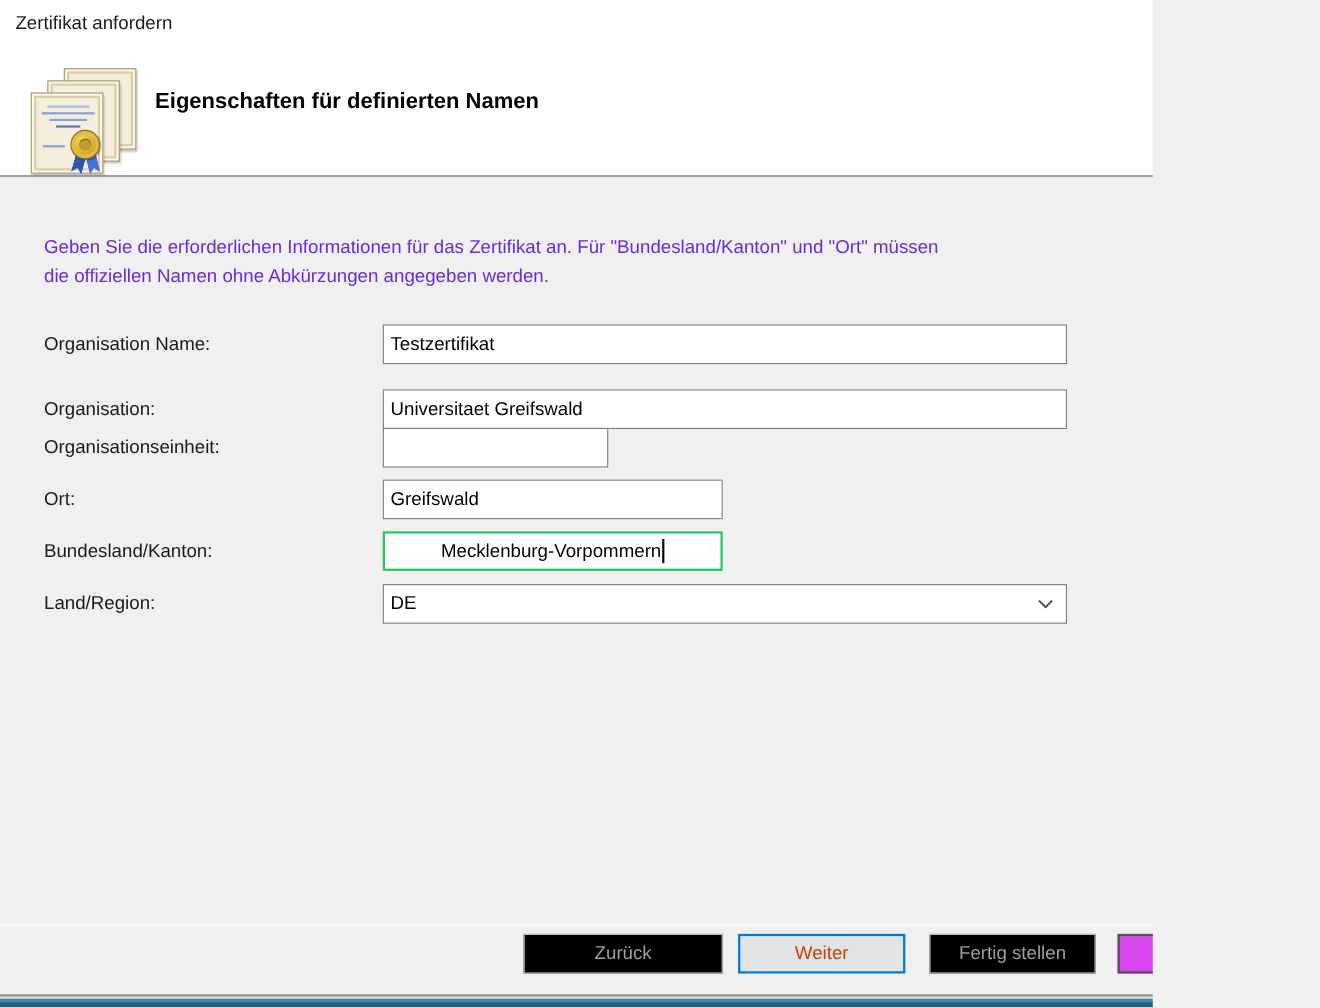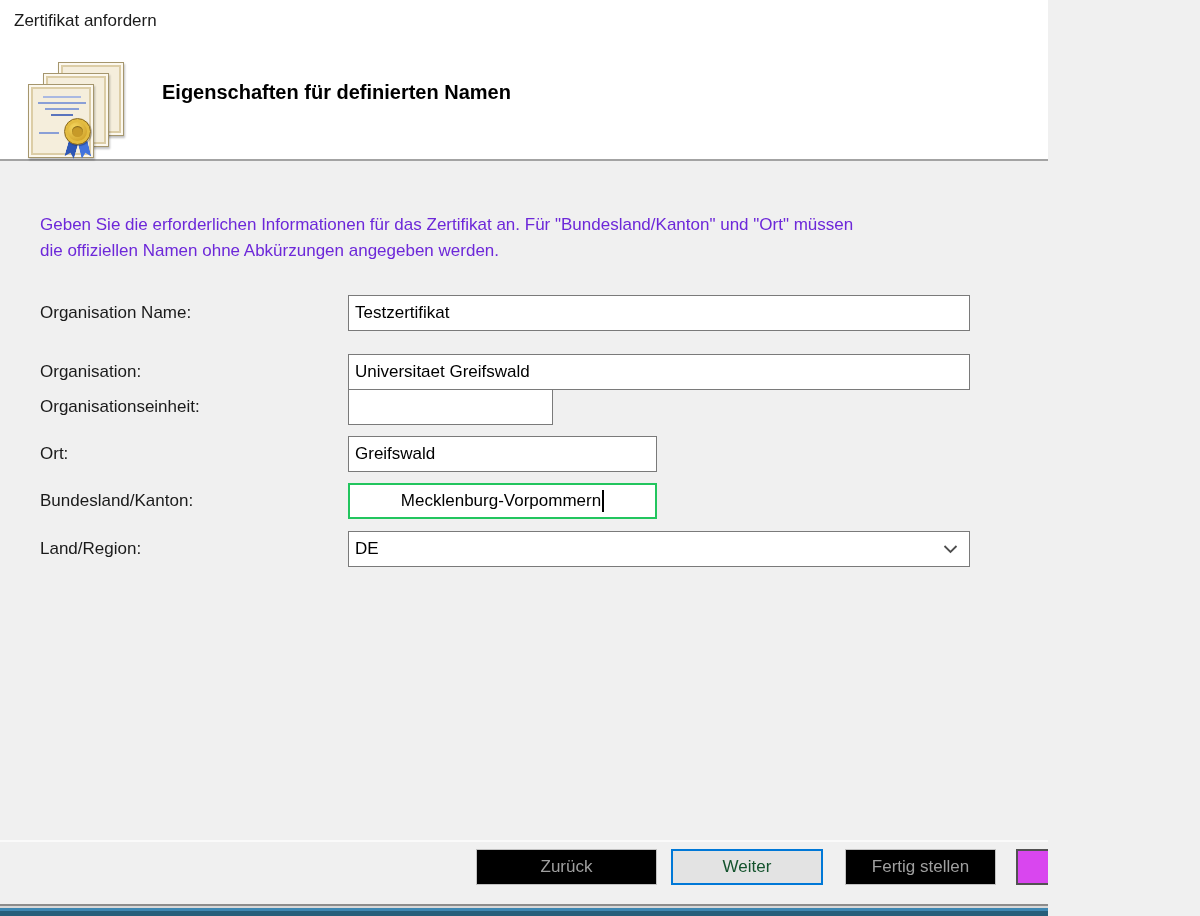--- a/index.html
+++ b/index.html
@@ -11,21 +11,21 @@
   
   .header-zone { position:absolute; left:0; top:0; width:1200px; height:161px;
                  background:#ffffff; border-bottom:2px solid #a3a3a3; }
   .window-title { position:absolute; left:14px; top:11px; font-size:17px; color:#1b1b1b; }
   .help-btn { position:absolute; left:1056px; top:2px; width:48px; height:36px;
               display:flex; align-items:center; justify-content:center;
               font-size:20px; color:#2b2b2b; }
   .close-btn { position:absolute; left:1134px; top:2px; width:52px; height:36px;
                display:flex; align-items:center; justify-content:center;
                font-size:27px; font-weight:400; color:#2b2b2b; line-height:1; }
-  .header-title { position:absolute; left:162px; top:81px; font-size:20px; font-weight:bold; color:#000; }
+  .header-title { position:absolute; left:141px; top:81px; font-size:20px; font-weight:bold; color:#000; }
 
   
   .cert-icon { position:absolute; left:28px; top:62px; width:96px; height:96px; }
   .cert { position:absolute; width:66px; height:74px; background:#f5eedc;
           border:1px solid #a5966d;
           box-shadow: inset 0 0 0 2px #fcf8ee, inset 0 0 0 4px #dccda6, 1px 2px 2px rgba(0,0,0,0.25); }
   .cert.c3 { left:30px; top:0; }
   .cert.c2 { left:15px; top:11px; }
   .cert.c1 { left:0;  top:22px; }
   .cl { position:absolute; height:2px; background:#8a9fd6; }
@@ -64,21 +64,21 @@
   .row0 { top:295px; } .row1 { top:354px; } .row2 { top:389px; }
   .row3 { top:436px; } .row4 { top:483px; } .row5 { top:531px; }
 
   
   .footer-sep { position:absolute; left:0; top:840px; width:1200px; height:2px; background:#fafafa; }
   .btn { position:absolute; top:849px; height:36px; font-size:17px;
          display:flex; align-items:center; justify-content:center;
          font-family:"Liberation Sans", sans-serif; }
   .btn-disabled { background:#000000; color:#9f9f9f; border:1px solid #c2c2c2; }
   .btn-back   { left:476px; width:181px; }
-  .btn-next   { left:671px; width:152px; background:#e3e3e3; color:#14532d; border:2px solid #0078d7; }
+  .btn-next   { left:671px; width:152px; background:#e3e3e3; color:#c2410c; border:2px solid #0078d7; }
   .btn-finish { left:845px; width:151px; }
   .btn-cancel { left:1016px; width:150px; background:#d946ef; color:#000; border:2px solid #525252; }
 
   
   .strip { position:absolute; left:0; width:1200px; }
   .strip-gray  { top:904px; height:2px; background:#8c8c8c; }
   .strip-light { top:906px; height:2px; background:#d8d8d8; }
   .strip-blue  { top:908px; height:3px; background:#3e87b2; }
   .strip-teal  { top:911px; height:5px; background:#265e7a; }
 </style>

